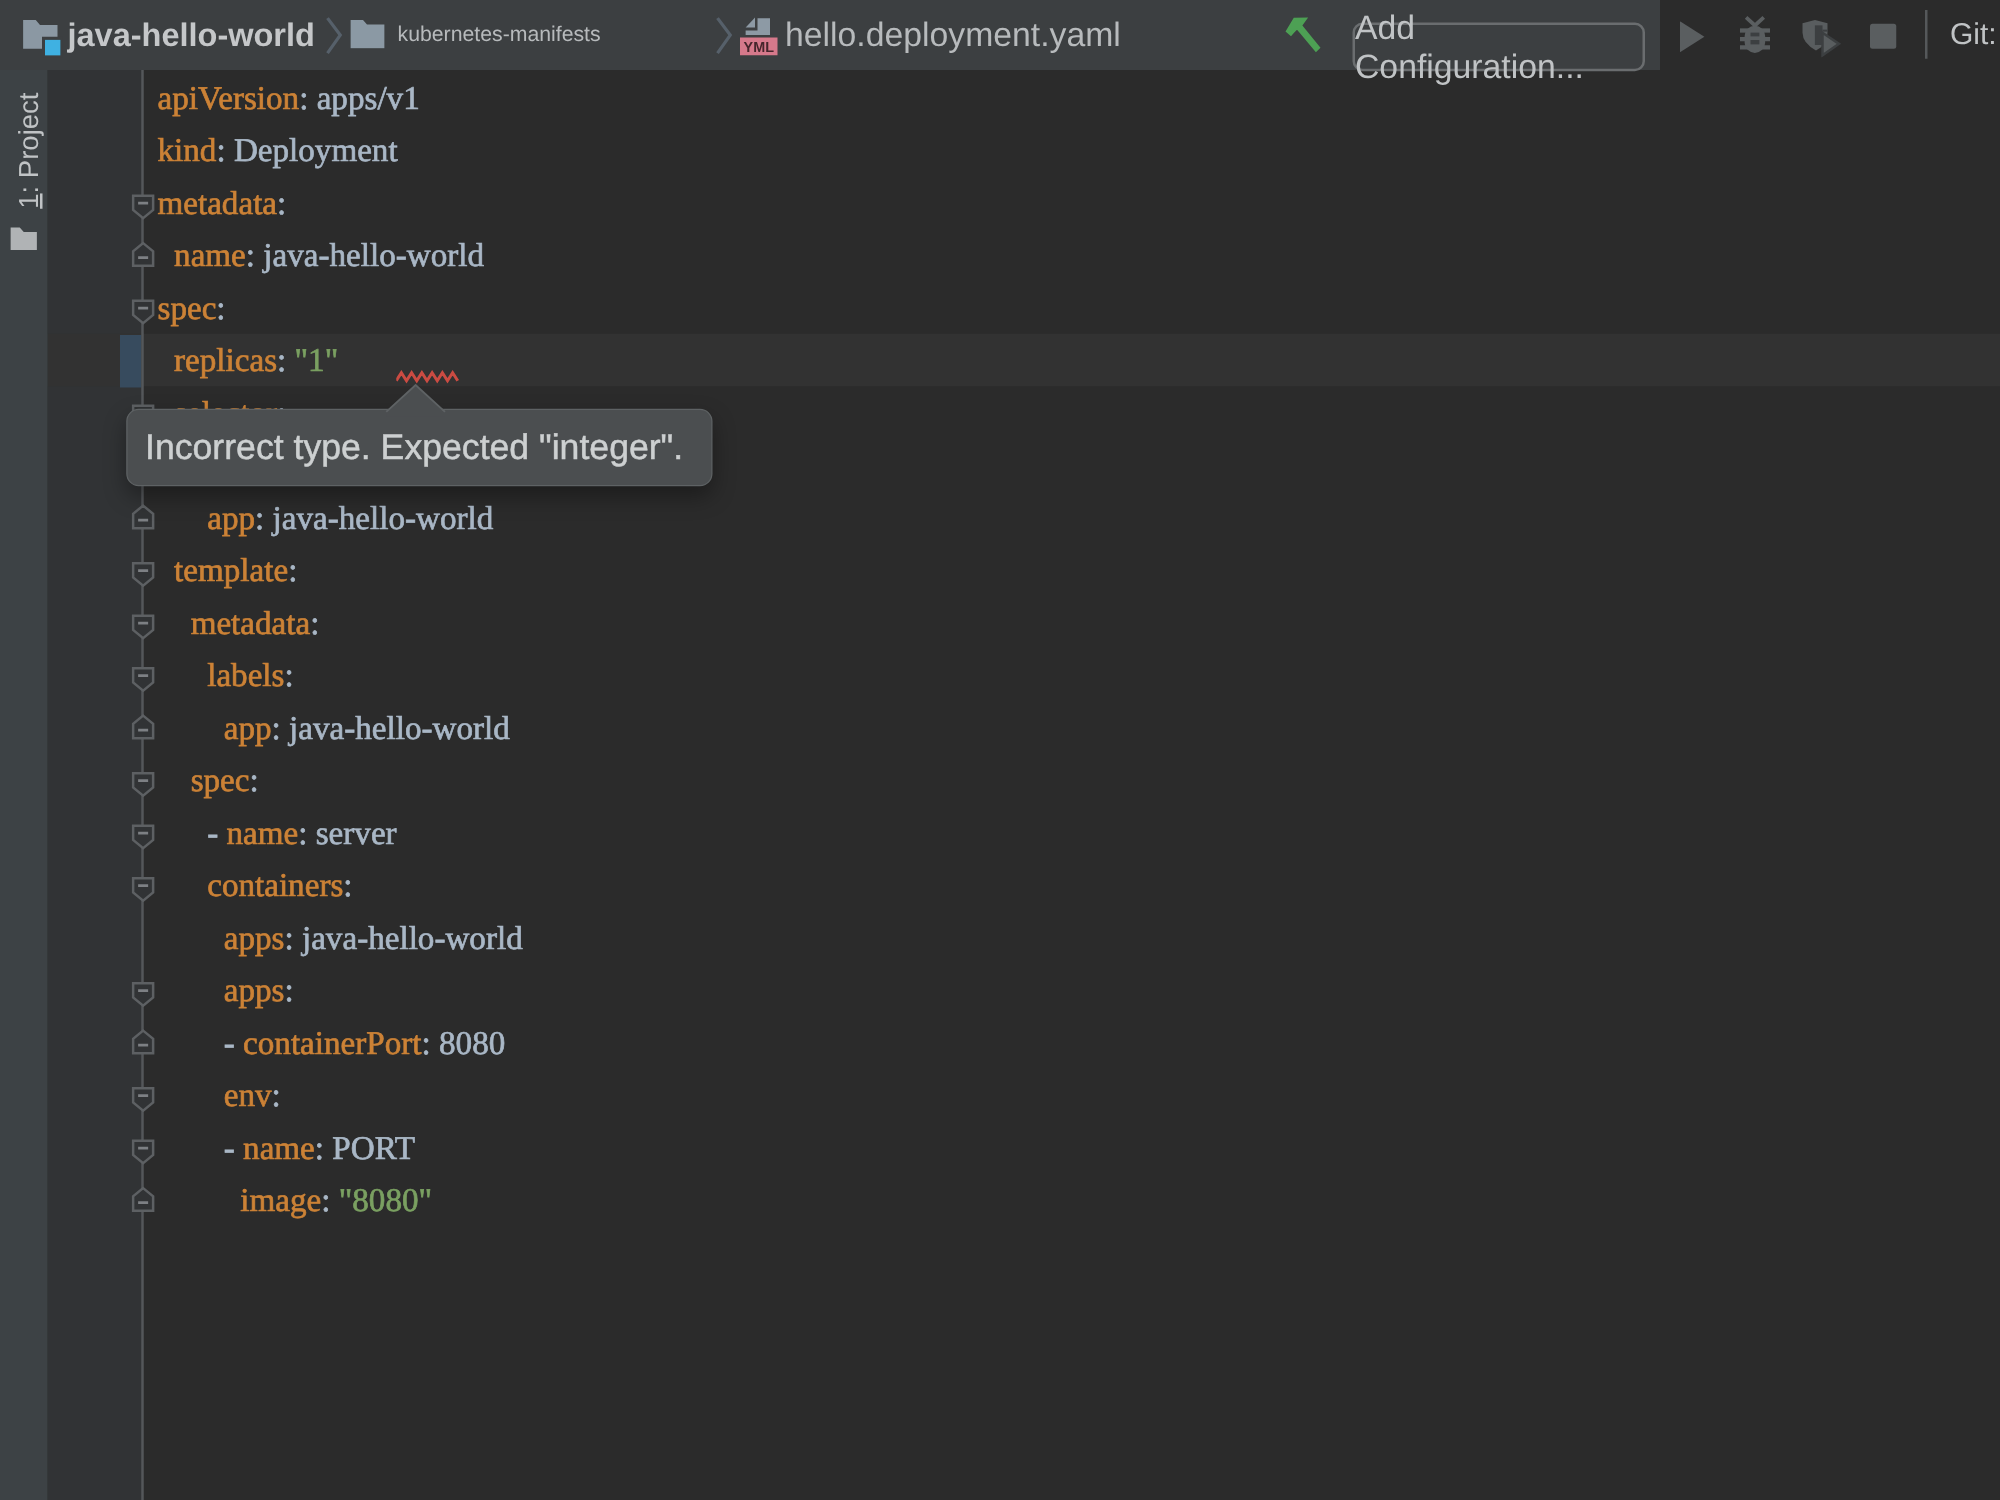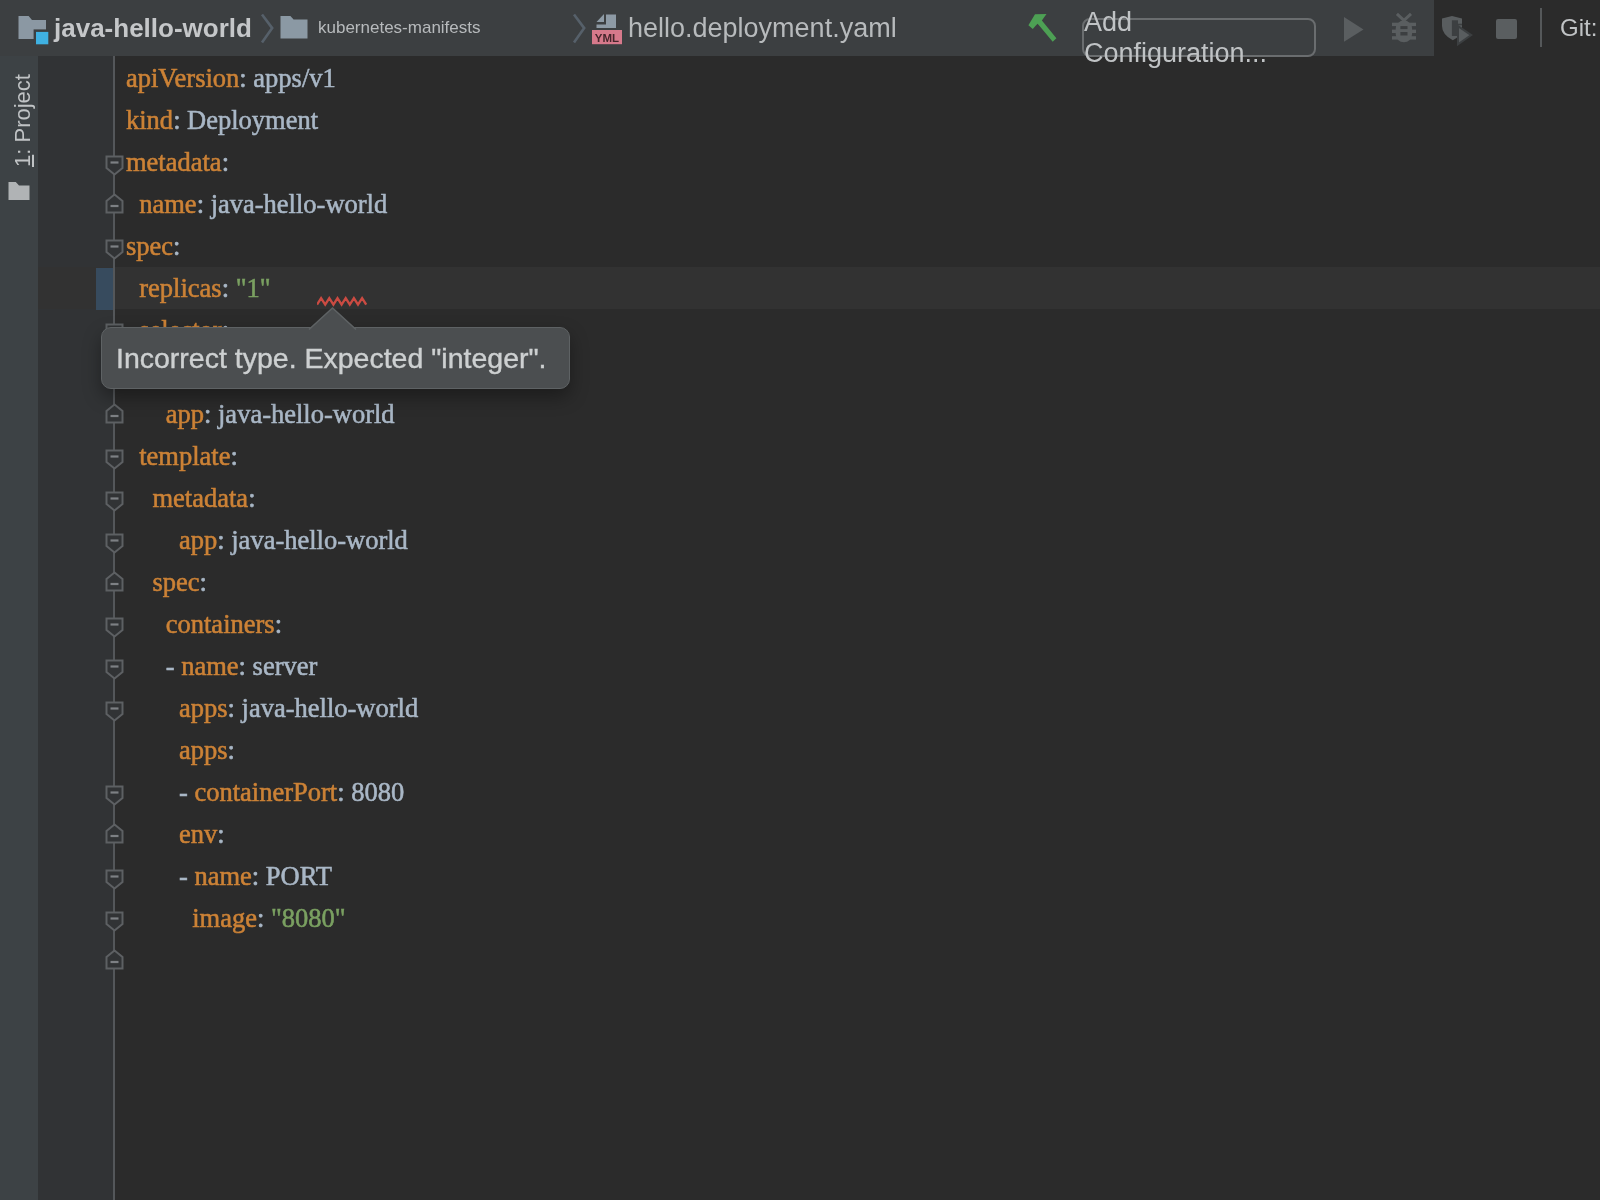--- a/index.html
+++ b/index.html
@@ -1,17 +1,17 @@
 <!DOCTYPE html>
 <html><head>
 <meta charset="utf-8">
 <style>
 *{margin:0;padding:0;box-sizing:border-box}
 html,body{width:1600px;height:1200px;overflow:hidden;background:#2b2b2b;font-family:"Liberation Sans",sans-serif}
-#toolbar{position:absolute;left:0;top:0;width:1434px;height:56px;background:#3c3f41;z-index:10}
+#toolbar{position:absolute;left:0;top:0;width:1328px;height:56px;background:#3c3f41;z-index:10}
 #stripe{position:absolute;left:0;top:56px;width:38px;height:1144px;background:#3d4245;z-index:2}
 #gutterbg{position:absolute;left:38px;top:56px;width:76px;height:1144px;background:#313335;z-index:0}
 #caretline{position:absolute;left:38px;top:267px;width:1562px;height:42px;background:#323232;z-index:1}
 #vcsbar{position:absolute;left:96px;top:268px;width:17px;height:42px;background:#374b5e;z-index:2}
 #foldline{position:absolute;left:113px;top:56px;width:2px;height:1144px;background:#54575a;z-index:3}
 #code{position:absolute;left:126px;top:57px;z-index:4;font-family:Liberation Serif, serif;font-size:26.5px;line-height:42px;color:#a9b7c6;-webkit-text-stroke:0.55px}
 #code div{height:42px;white-space:pre}
 .k{color:#cc8236}
 .s{color:#7aa061}
 .fm{position:absolute;z-index:5}
@@ -32,24 +32,25 @@
 <div><span class="k">kind</span>: Deployment</div>
 <div><span class="k">metadata</span>:</div>
 <div>  <span class="k">name</span>: java-hello-world</div>
 <div><span class="k">spec</span>:</div>
 <div>  <span class="k">replicas</span>: <span class="s">"1"</span></div>
 <div>  <span class="k">selector</span>:</div>
 <div>    <span class="k">matchLabels</span>:</div>
 <div>      <span class="k">app</span>: java-hello-world</div>
 <div>  <span class="k">template</span>:</div>
 <div>    <span class="k">metadata</span>:</div>
+<div>      <span class="k">labels</span>:</div>
 <div>        <span class="k">app</span>: java-hello-world</div>
 <div>    <span class="k">spec</span>:</div>
+<div>      - <span class="k">name</span>: server</div>
 <div>      <span class="k">containers</span>:</div>
-<div>      - <span class="k">name</span>: server</div>
 <div>        <span class="k">apps</span>: java-hello-world</div>
 <div>        <span class="k">apps</span>:</div>
 <div>        - <span class="k">containerPort</span>: 8080</div>
 <div>        <span class="k">env</span>:</div>
 <div>        - <span class="k">name</span>: PORT</div>
 <div>          <span class="k">image</span>: <span class="s">"8080"</span></div>
 </div>
 
 <div id="markers">
     <svg class="fm" style="left:104.5px;top:155px" width="19" height="21" viewBox="0 0 19 21">

